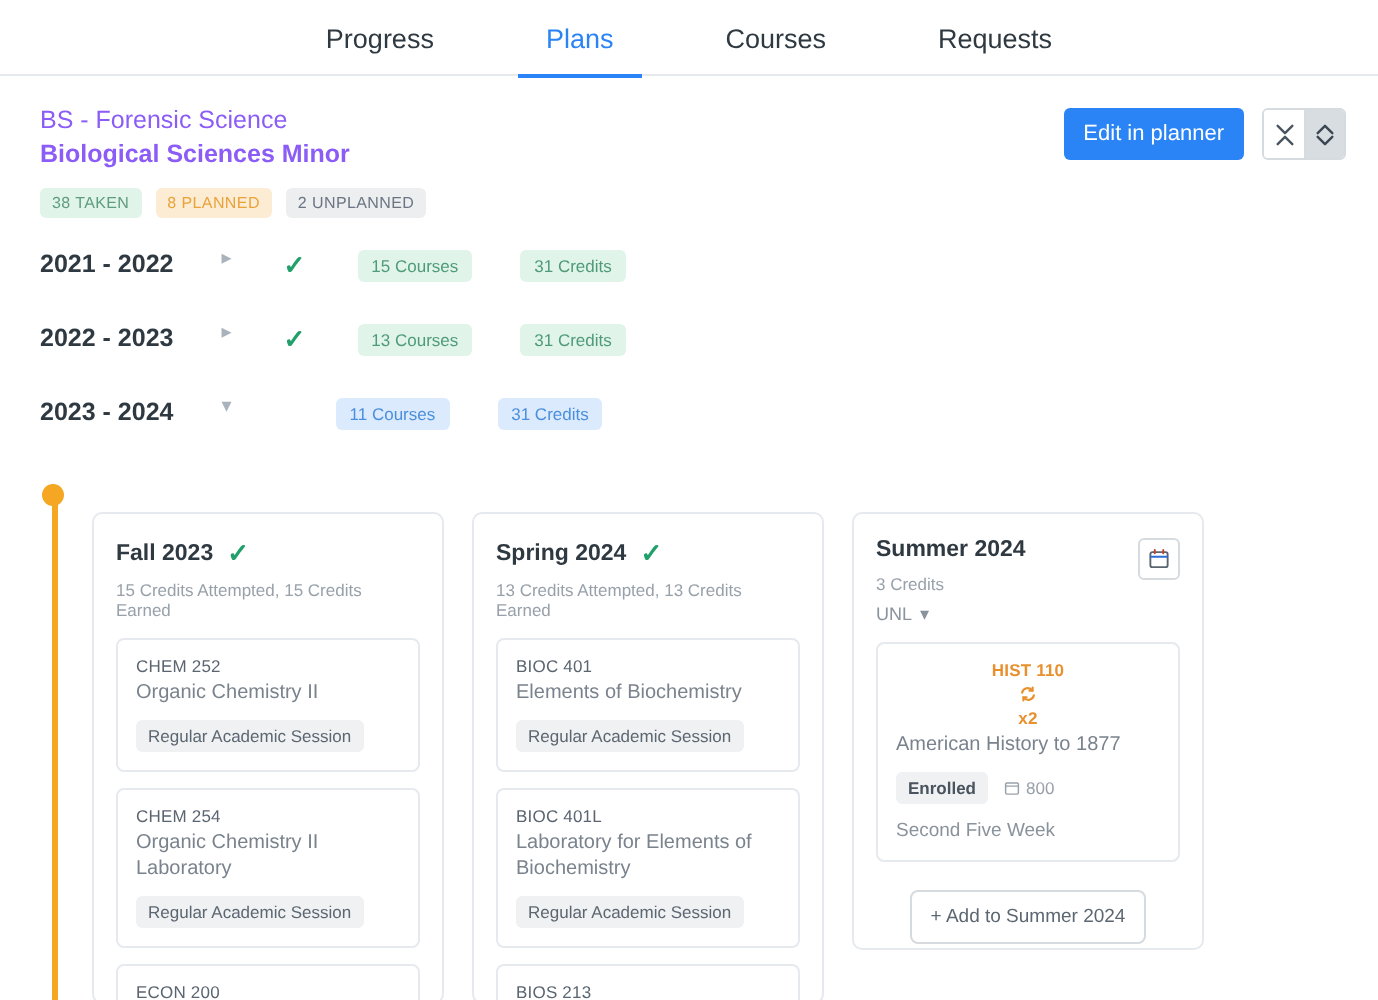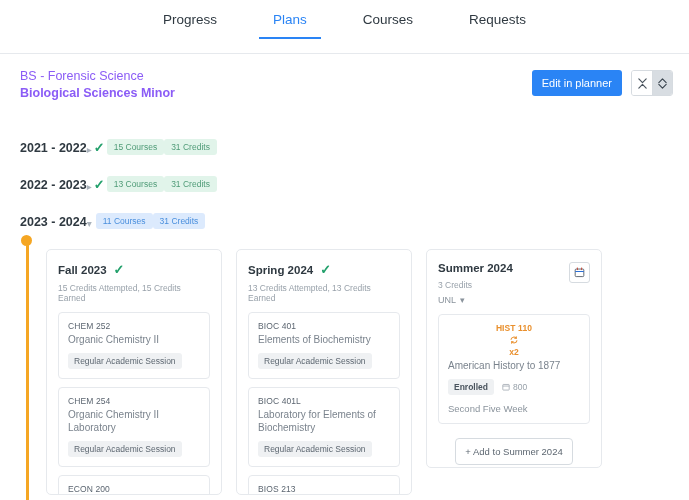--- a/index.html
+++ b/index.html
@@ -7,21 +7,21 @@
     width: 689px; height: 500px;
     background: #ffffff;
     font-family: "Liberation Sans", sans-serif;
     color: #333b44;
     overflow: hidden;
   }
 
   
   .tabbar {
     position: relative;
-    height: 54px;
+    height: 38px;
     display: flex;
     justify-content: center;
     align-items: flex-start;
     gap: 52px;
     padding-top: 12px;
     border-bottom: 1px solid #e6e9ed;
   }
   .tab {
     font-size: 13.5px;
     color: #2f3941;
@@ -88,22 +88,22 @@
     background: #fff;
     cursor: pointer;
   }
   .tg-btn + .tg-btn { border-left: 1px solid #d6dbe0; }
   .tg-btn.sel { background: #d8dde2; }
 
   
   .years { padding: 16px 0 0 20px; }
   .yearrow {
     display: flex;
-    align-items: flex-end;
-    gap: 0;
+    align-items: flex-start;
+    gap: 24px;
     height: 37px;
   }
   .yearlbl { font-size: 12.5px; font-weight: 700; color: #2f3941; }
   .chev { color: #aab3bc; font-size: 10px; line-height: 1; }
   .check { color: #22a06b; font-size: 13px; font-weight: 700; margin: 0 2px; }
   .ybadge {
     font-size: 8.5px;
     padding: 3px 7px;
     border-radius: 3px;
     white-space: nowrap;
@@ -255,20 +255,25 @@
   <div class="tab active">Plans</div>
   <div class="tab">Courses</div>
   <div class="tab">Requests</div>
 </div>
 
 <div class="header">
   <div>
     <div class="deg-title">
       <div class="l1">BS - Forensic Science</div>
       <div class="l2">Biological Sciences Minor</div>
+    </div>
+    <div class="chips">
+      <span class="chip taken">38 TAKEN</span>
+      <span class="chip planned">8 PLANNED</span>
+      <span class="chip unplanned">2 UNPLANNED</span>
     </div>
   </div>
 
   <div class="hdr-right">
     <button class="btn-primary">Edit in planner</button>
     <div class="togglegroup">
       <div class="tg-btn">
         <span>
           <svg width="11" height="11" viewBox="0 0 12 12" fill="none" stroke="#4a545e" stroke-width="1.3" stroke-linecap="round" stroke-linejoin="round">
             <polyline points="2,1 6,5 10,1"></polyline>

